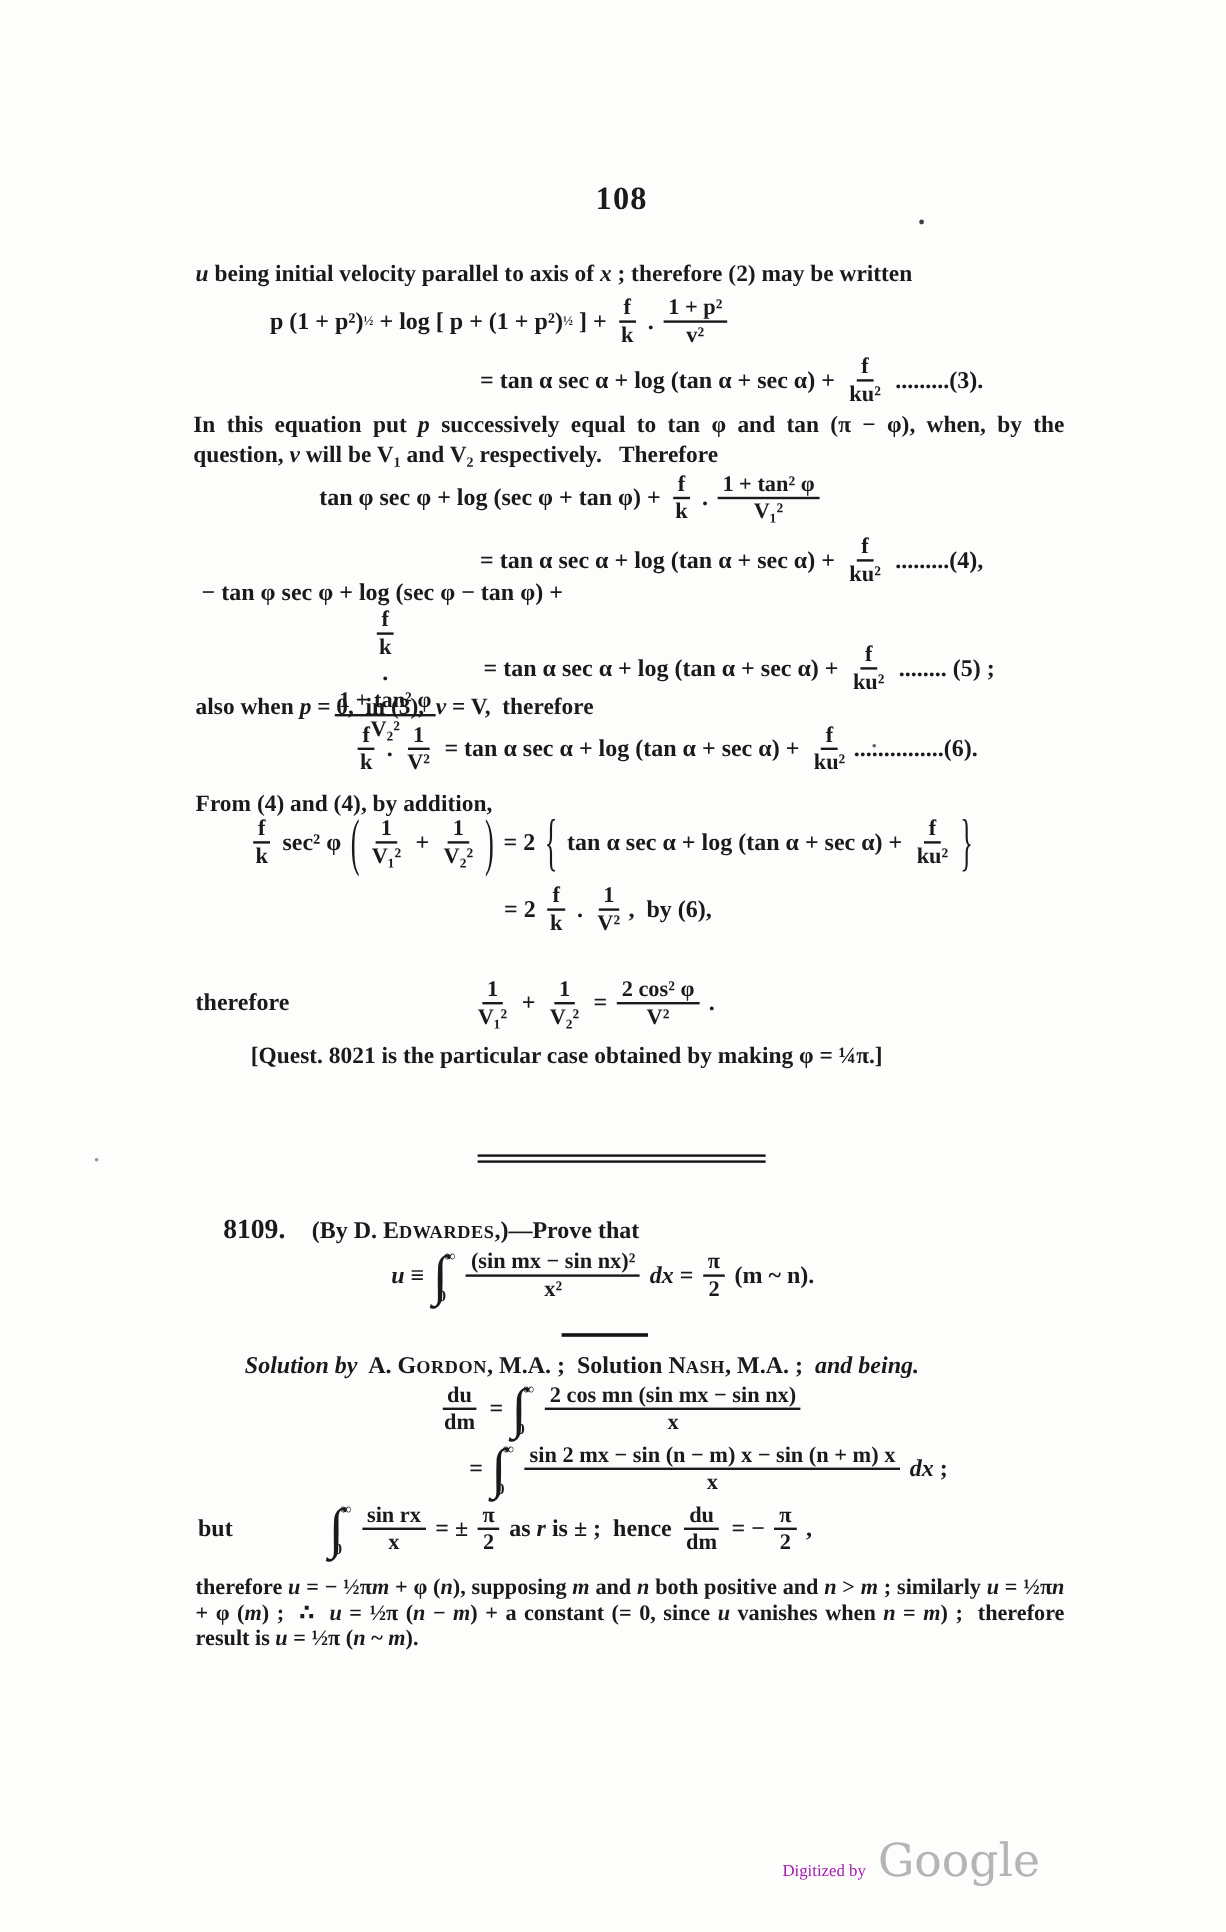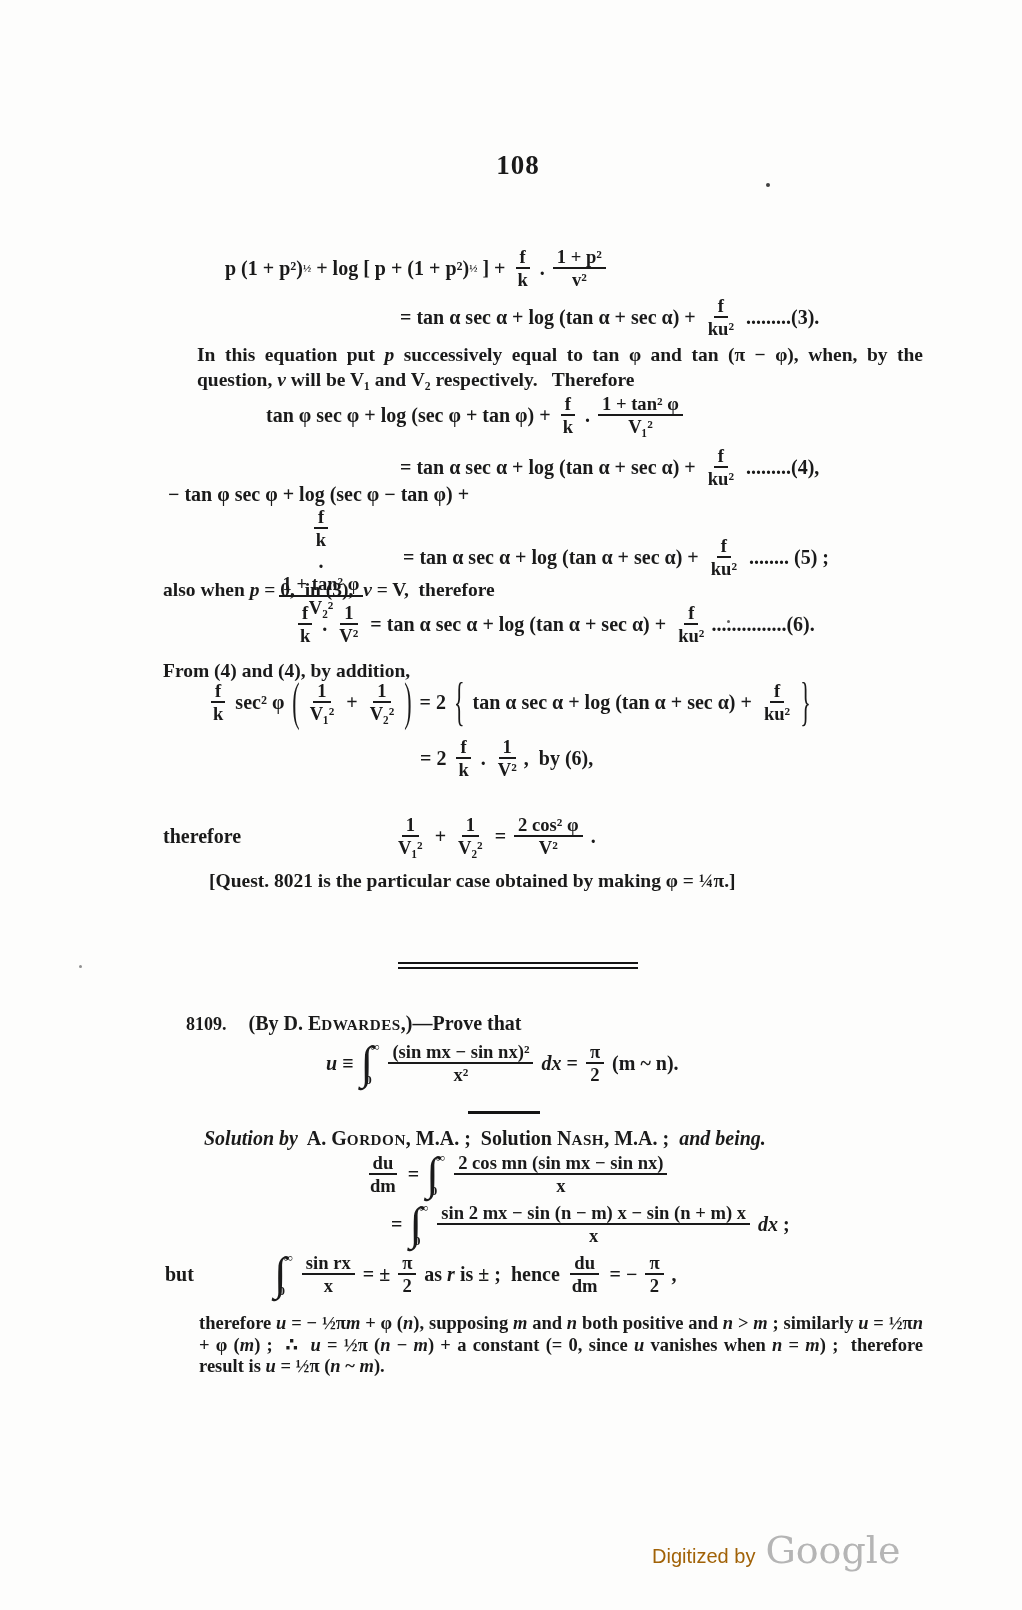--- a/index.html
+++ b/index.html
@@ -6,42 +6,42 @@
   .page{position:relative;width:1022px;height:1610px;background:#fdfdfc;overflow:hidden;
         font-family:"Liberation Serif","DejaVu Serif","DejaVu Sans",serif;
         font-weight:bold;color:#1a1a1a;}
   .pageno{position:absolute;left:0;top:150px;width:1022px;text-align:center;
           font-size:27px;letter-spacing:1px;padding-left:14px;box-sizing:border-box;}
   #content{position:absolute;left:0;top:0;width:100%;height:100%;}
   .blk{position:absolute;}
   .eq{display:inline-flex;align-items:center;white-space:pre;font-size:20px;}
   .txtrow{align-items:baseline;}
   .para{font-size:19.5px;line-height:25px;white-space:pre-wrap;}
-  .just{text-align:justify;margin-left:36px;}
+  .just{text-align:justify;}
   .tk-i,.tk-it{font-style:italic;}
-  .tk-b{font-size:18px;}
+  .tk-b{font-size:23px;}
   .tk-sc{font-size:76%;letter-spacing:.5px;}
   .tk-sup{font-size:55%;vertical-align:super;line-height:0;}
   .tk-sp{display:inline-block;}
   .tk-frac{display:inline-flex;flex-direction:column;align-items:center;text-align:center;
            margin:0 3px;font-size:93%;line-height:1.14;}
   .fr-n{display:block;border-bottom:2px solid currentColor;padding:0 4px;}
   .fr-d{display:block;padding:0 4px;}
   .tk-int{display:inline-flex;align-items:center;margin:0 2px;}
   .int-g{font-size:46px;line-height:1;font-weight:normal;}
   .int-l{display:inline-flex;flex-direction:column;justify-content:space-between;
          height:46px;font-size:13px;line-height:1;margin-left:-3px;}
   .int-lo{transform:translateX(-5px);}
   .tk-big{display:inline-block;font-size:22px;font-weight:normal;margin:0 3px;}
   .hr2{height:3px;border-top:2px solid #141414;border-bottom:2px solid #141414;}
   .hr1{height:0;border-top:3px solid #141414;}
   .speck{position:absolute;border-radius:50%;}
   .watermark{position:absolute;left:652px;top:1528px;display:flex;align-items:baseline;
              gap:10px;font-weight:normal;}
-  .wm-pre{font-family:Liberation Sans, sans-serif;font-size:20px;color:#a16207;}
+  .wm-pre{font-family:Liberation Serif, serif;font-size:14px;color:#a21caf;}
   .wm-logo{font-family:"DejaVu Serif",serif;font-size:38px;color:#b5b5b5;}
 
   
   [data-name="intro-para"]{left:163px;top:216px;width:724px;}
   [data-name="eq3-line1"]{left:225px;top:246px;}
   [data-name="eq3-line2"]{left:400px;top:295px;}
   [data-name="setup-para"]{left:161px;top:342px;width:726px;}
   [data-name="eq4-line1"]{left:230px;top:393px;margin-left:36px;}
   [data-name="eq4-line2"]{left:400px;top:445px;}
   [data-name="eq5-line1"]{left:168px;top:483px;flex-direction:column;}
@@ -63,20 +63,21 @@
   [data-name="eq12"]{left:391px;top:1201px;}
   [data-name="eq13"]{left:165px;top:1251px;}
   [data-name="final-para"]{left:163px;top:1313px;width:724px;font-size:18.5px;line-height:21.5px;}
 </style>
 </head>
 <body>
 
 <div class="page" data-name="scanned-page">
   <div class="pageno" data-name="page-number">108</div>
   <main id="content" data-name="page-content">
+      <div class="blk para" data-name="intro-para"><span class="tk-i">u</span><span class="tk-t"> being initial velocity parallel to axis of </span><span class="tk-i">x</span><span class="tk-t"> ; therefore (2) may be written</span></div>
       <div class="blk eq" data-name="eq3-line1"><span class="tk-t">p (1 + p²)</span><span class="tk-sup">½</span><span class="tk-t"> + log [ p + (1 + p²)</span><span class="tk-sup">½</span><span class="tk-t"> ] + </span><span class="tk-frac" data-name="fraction"><span class="fr-n">f</span><span class="fr-d">k</span></span><span class="tk-t"> . </span><span class="tk-frac" data-name="fraction"><span class="fr-n">1 + p²</span><span class="fr-d">v²</span></span></div>
       <div class="blk eq" data-name="eq3-line2"><span class="tk-t">= tan α sec α + log (tan α + sec α) + </span><span class="tk-frac" data-name="fraction"><span class="fr-n">f</span><span class="fr-d">ku²</span></span><span class="tk-t"> .........(3).</span></div>
       <div class="blk para just" data-name="setup-para"><span class="tk-t">In this equation put </span><span class="tk-i">p</span><span class="tk-t"> successively equal to tan φ and tan (π − φ), when, by the question, </span><span class="tk-i">v</span><span class="tk-t"> will be V₁ and V₂ respectively.   Therefore</span></div>
       <div class="blk eq" data-name="eq4-line1"><span class="tk-t">tan φ sec φ + log (sec φ + tan φ) + </span><span class="tk-frac" data-name="fraction"><span class="fr-n">f</span><span class="fr-d">k</span></span><span class="tk-t"> . </span><span class="tk-frac" data-name="fraction"><span class="fr-n">1 + tan² φ</span><span class="fr-d">V₁²</span></span></div>
       <div class="blk eq" data-name="eq4-line2"><span class="tk-t">= tan α sec α + log (tan α + sec α) + </span><span class="tk-frac" data-name="fraction"><span class="fr-n">f</span><span class="fr-d">ku²</span></span><span class="tk-t"> .........(4),</span></div>
       <div class="blk eq" data-name="eq5-line1"><span class="tk-t">− tan φ sec φ + log (sec φ − tan φ) + </span><span class="tk-frac" data-name="fraction"><span class="fr-n">f</span><span class="fr-d">k</span></span><span class="tk-t"> . </span><span class="tk-frac" data-name="fraction"><span class="fr-n">1 + tan² φ</span><span class="fr-d">V₂²</span></span></div>
       <div class="blk eq" data-name="eq5-line2"><span class="tk-t">= tan α sec α + log (tan α + sec α) + </span><span class="tk-frac" data-name="fraction"><span class="fr-n">f</span><span class="fr-d">ku²</span></span><span class="tk-t"> ........ (5) ;</span></div>
       <div class="blk para" data-name="also-when-para"><span class="tk-t">also when </span><span class="tk-i">p</span><span class="tk-t"> = 0,  in (3),  </span><span class="tk-i">v</span><span class="tk-t"> = V,  therefore</span></div>
       <div class="blk eq" data-name="eq6"><span class="tk-frac" data-name="fraction"><span class="fr-n">f</span><span class="fr-d">k</span></span><span class="tk-t"> . </span><span class="tk-frac" data-name="fraction"><span class="fr-n">1</span><span class="fr-d">V²</span></span><span class="tk-t"> = tan α sec α + log (tan α + sec α) + </span><span class="tk-frac" data-name="fraction"><span class="fr-n">f</span><span class="fr-d">ku²</span></span><span class="tk-t">...............(6).</span></div>
       <div class="blk para" data-name="from-para"><span class="tk-t">From (4) and (4), by addition,</span></div>

